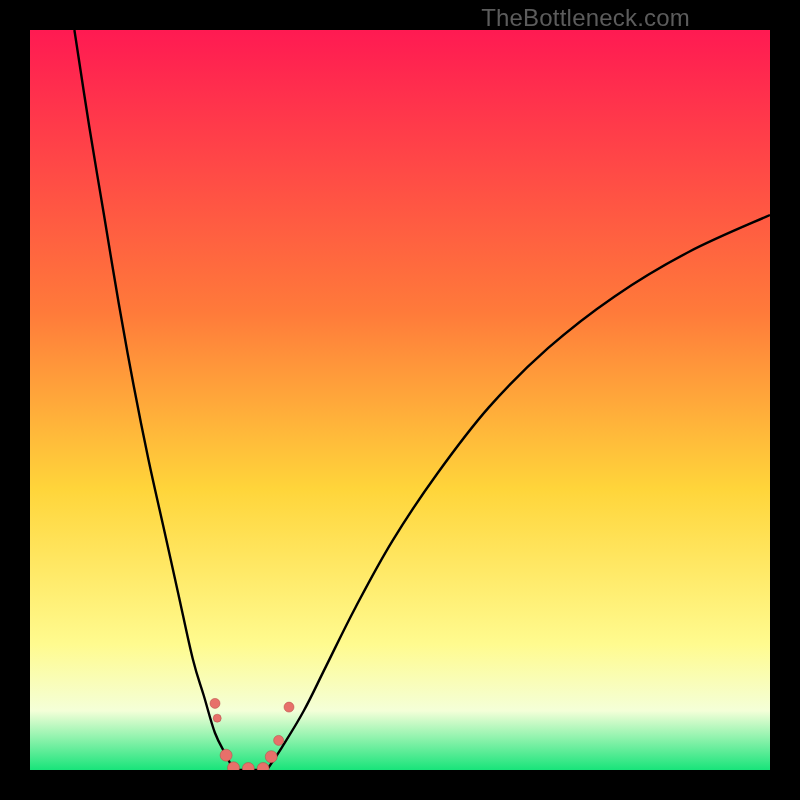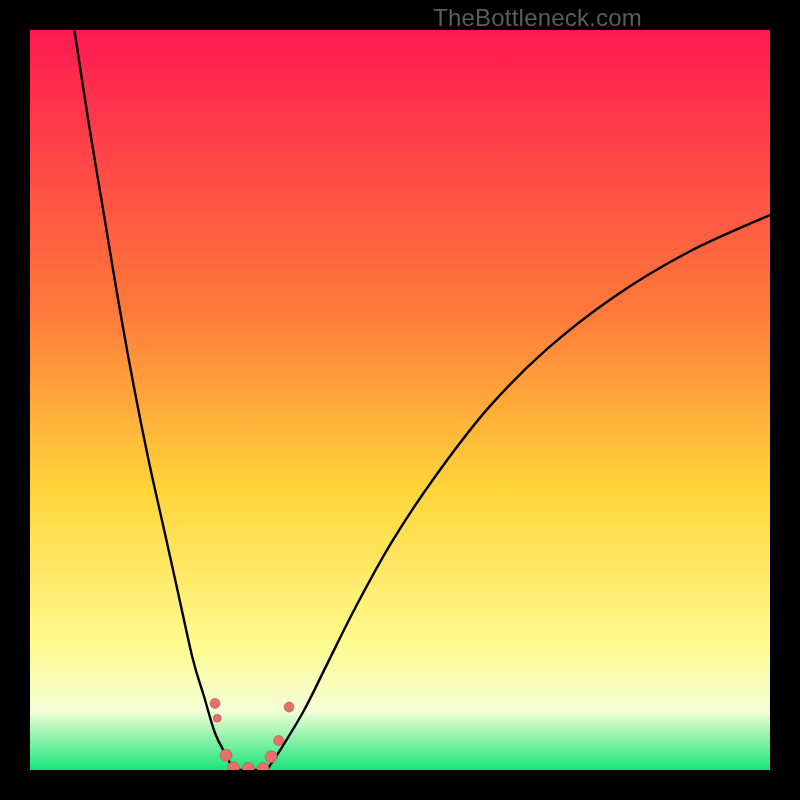--- a/index.html
+++ b/index.html
@@ -9,20 +9,21 @@
     height: 800px;
     overflow: hidden;
     background: #000;
     font-family: Arial, Helvetica, sans-serif;
   }
   .frame {
     position: relative;
     width: 652px;
     height: 800px;
     background: #000;
+    padding-left: 48px;
   }
   .watermark {
     position: absolute;
     top: 4px;
     right: 10px;
     color: #5c5c5c;
     font-size: 24px;
     font-weight: 400;
     letter-spacing: 0.2px;
     user-select: none;

